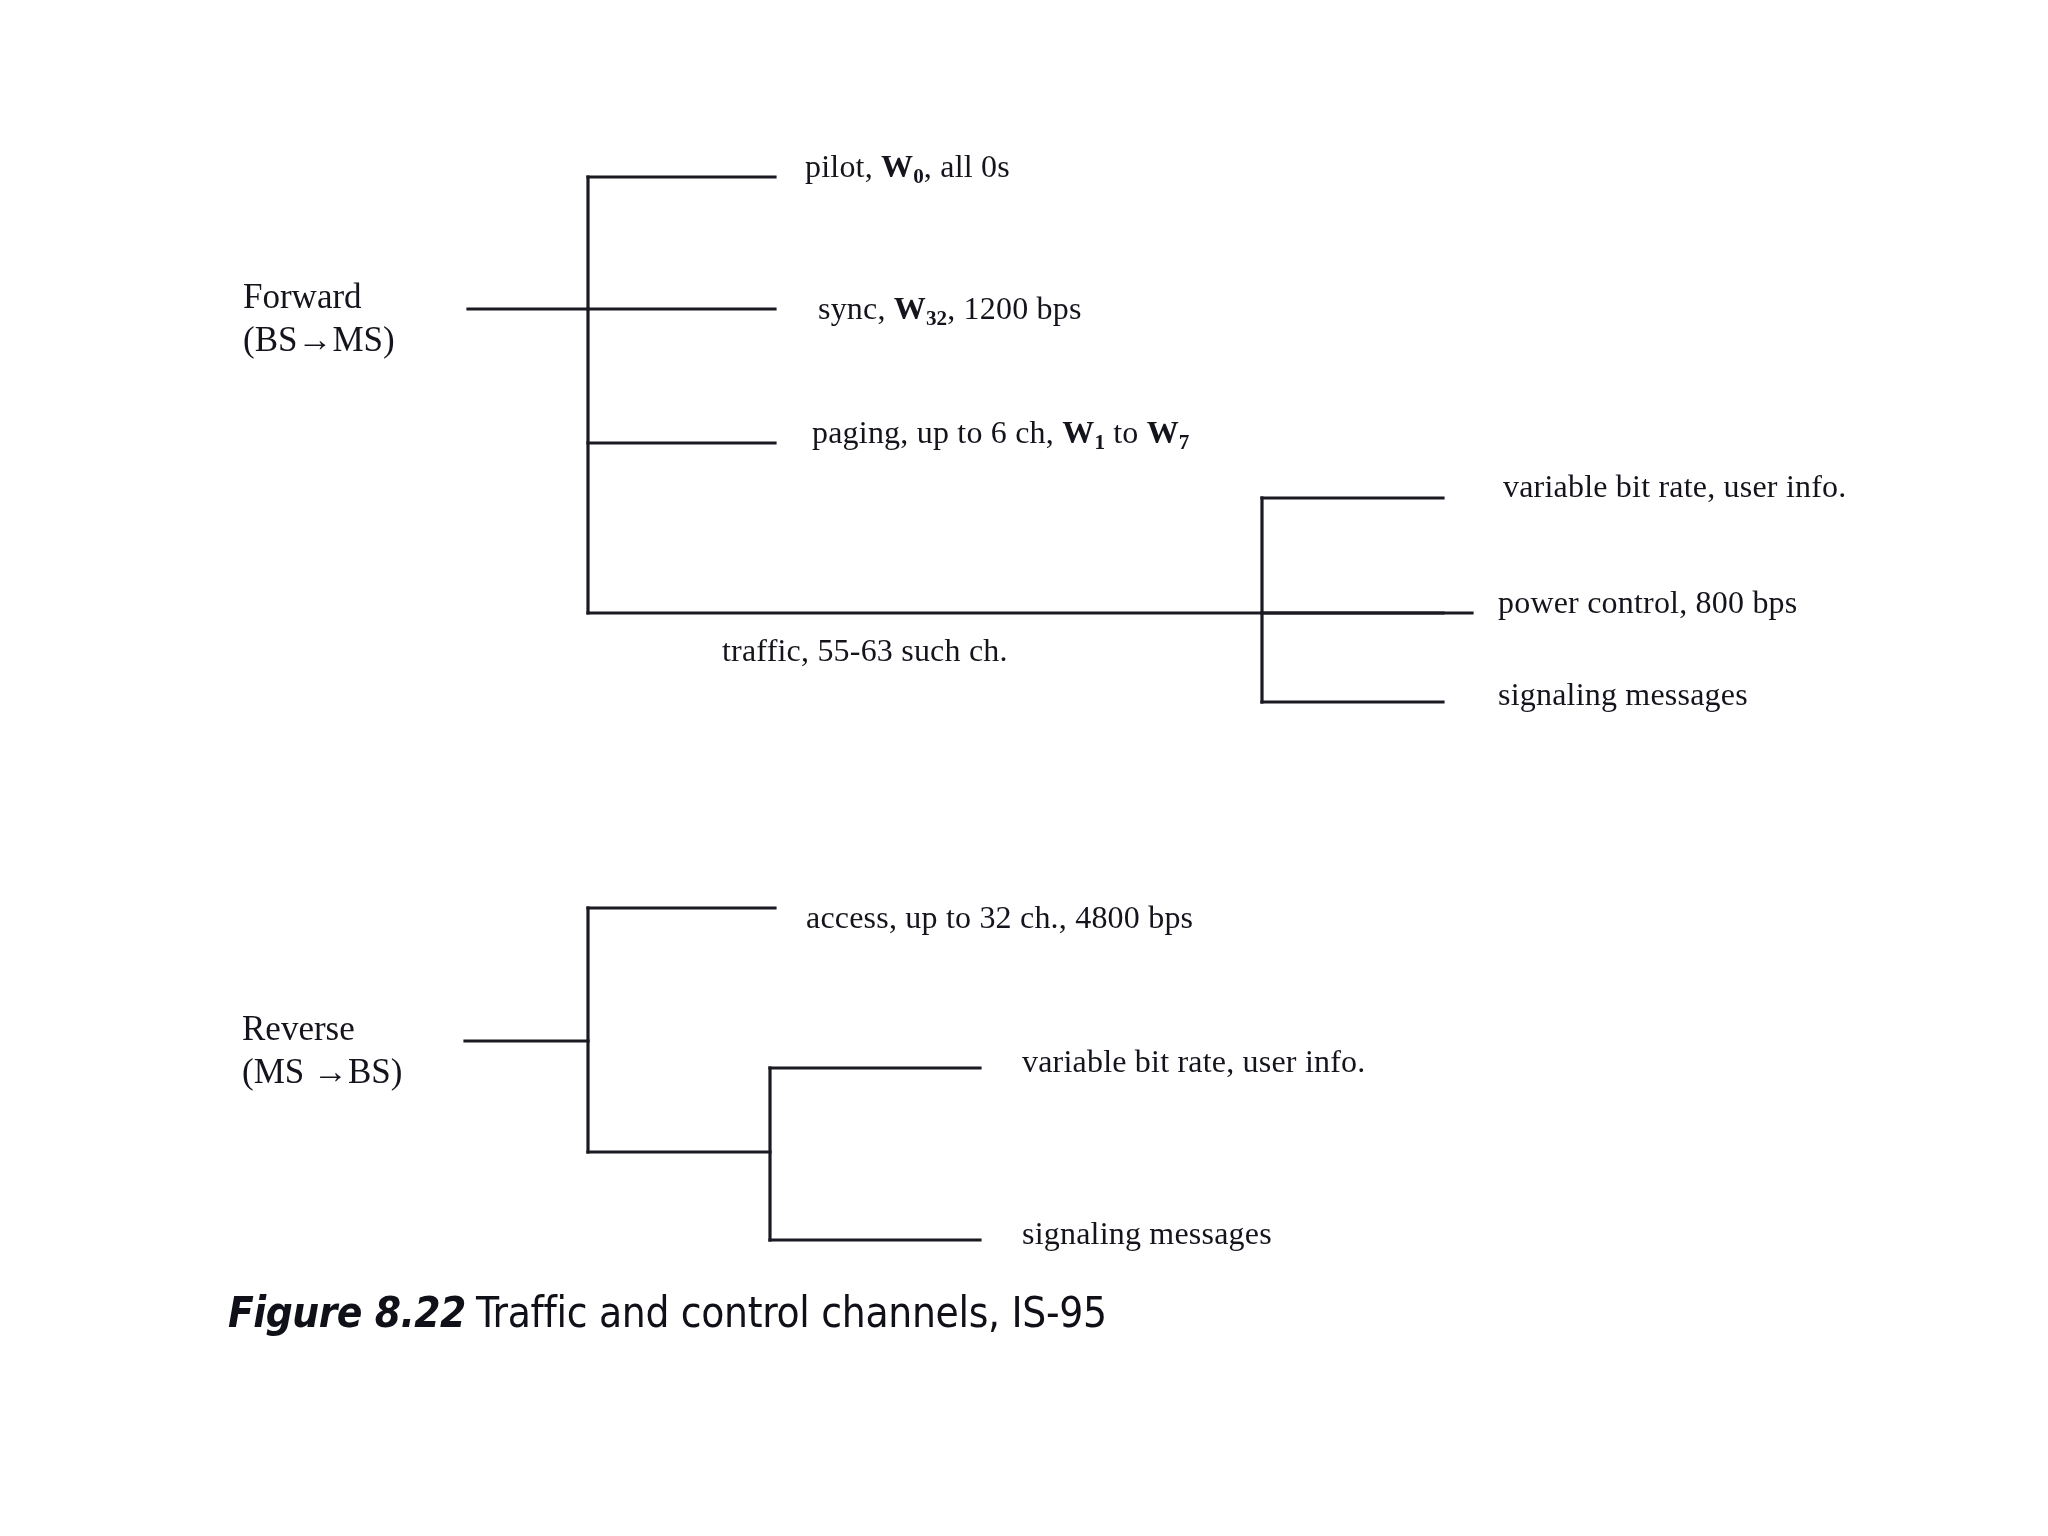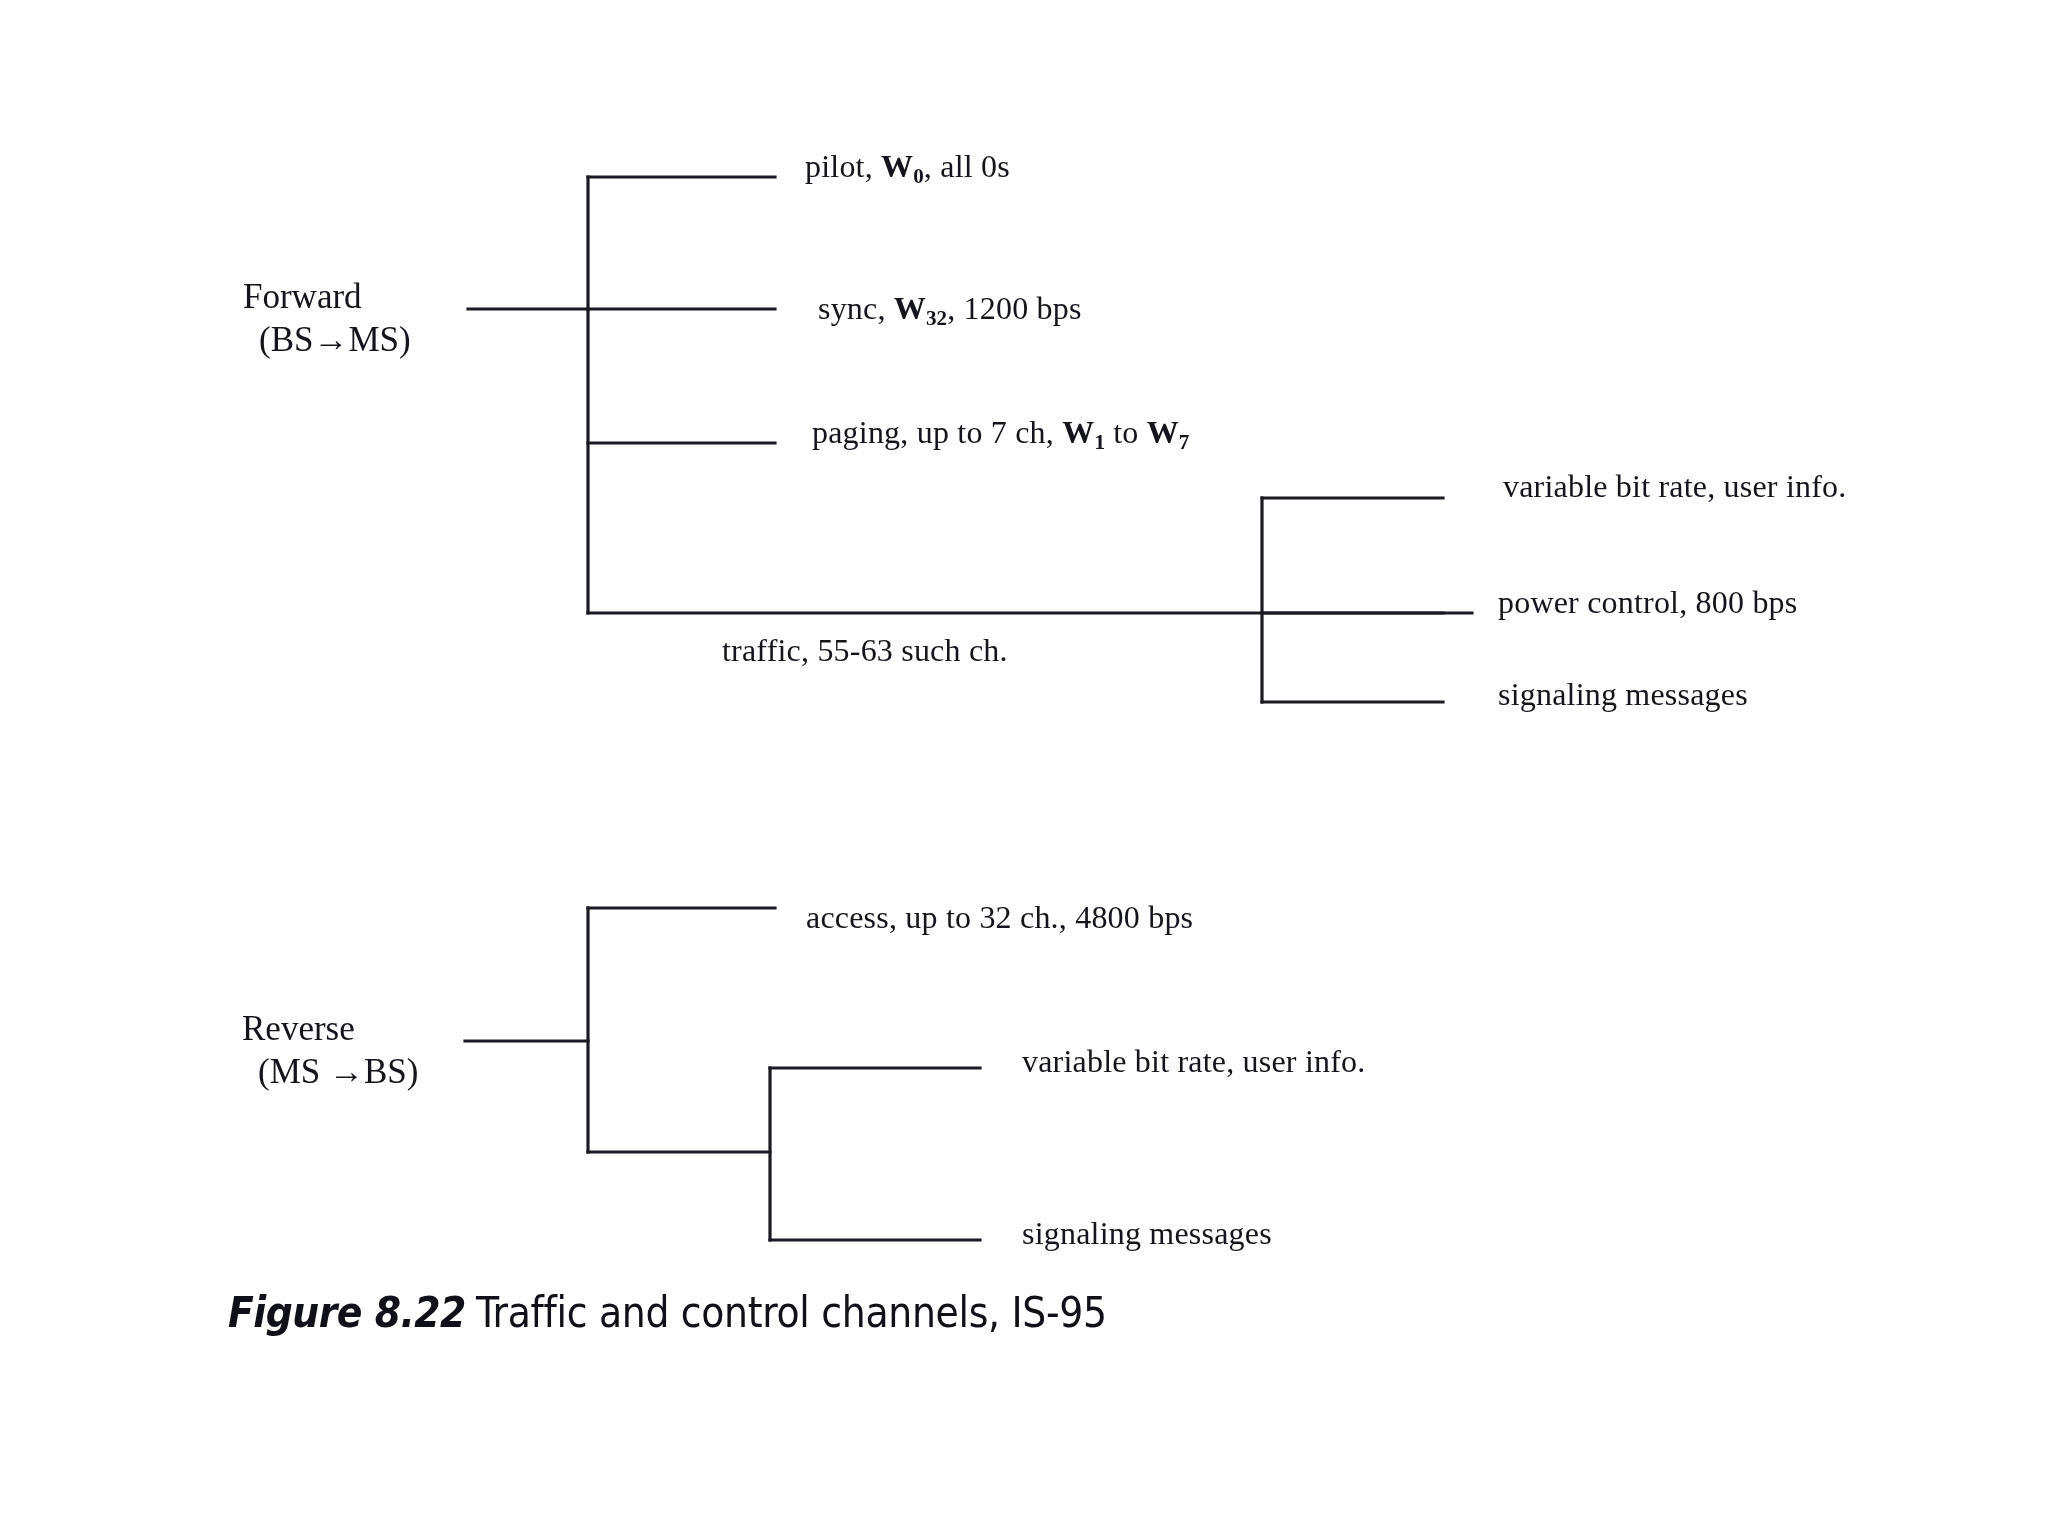--- a/index.html
+++ b/index.html
@@ -49,21 +49,21 @@
     font-weight: bold;
     vertical-align: -0.30em;
     letter-spacing: 0;
   }
   .side-label {
     position: absolute;
     font-size: 35px;
     line-height: 1.22;
     white-space: nowrap;
   }
-  .side-label .l2 { display: block; margin-left: 16px; }
+  .side-label .l2 { display: block; }
   #caption {
     position: absolute;
     left: 228px;
     top: 1288px;
     font-family: "DejaVu Sans Condensed", "Liberation Sans Narrow", "Liberation Sans", sans-serif;
     font-size: 42px;
     color: #101018;
     white-space: nowrap;
     letter-spacing: -0.3px;
   }
@@ -119,21 +119,21 @@
 
   <div class="lbl" style="left:805px; top:148px;">
     <span>pilot, </span><span class="w">W</span><sub>0</sub><span>, all 0s</span>
   </div>
 
   <div class="lbl" style="left:818px; top:290px;">
     <span>sync, </span><span class="w">W</span><sub>32</sub><span>, 1200 bps</span>
   </div>
 
   <div class="lbl" style="left:812px; top:414px;">
-    <span>paging, up to 7 ch, </span><span class="w">W</span><sub>1</sub><span> to </span><span class="w">W</span><sub>7</sub>
+    <span>paging, up to 6 ch, </span><span class="w">W</span><sub>1</sub><span> to </span><span class="w">W</span><sub>7</sub>
   </div>
 
   <div class="lbl" style="left:722px; top:632px;">traffic, 55-63 such ch.</div>
 
   <div class="lbl" style="left:1503px; top:468px;">variable bit rate, user info.</div>
   <div class="lbl" style="left:1498px; top:584px;">power control, 800 bps</div>
   <div class="lbl" style="left:1498px; top:676px;">signaling messages</div>
 
   <div class="side-label" style="left:242px; top:1008px;">
     <span>Reverse</span>

